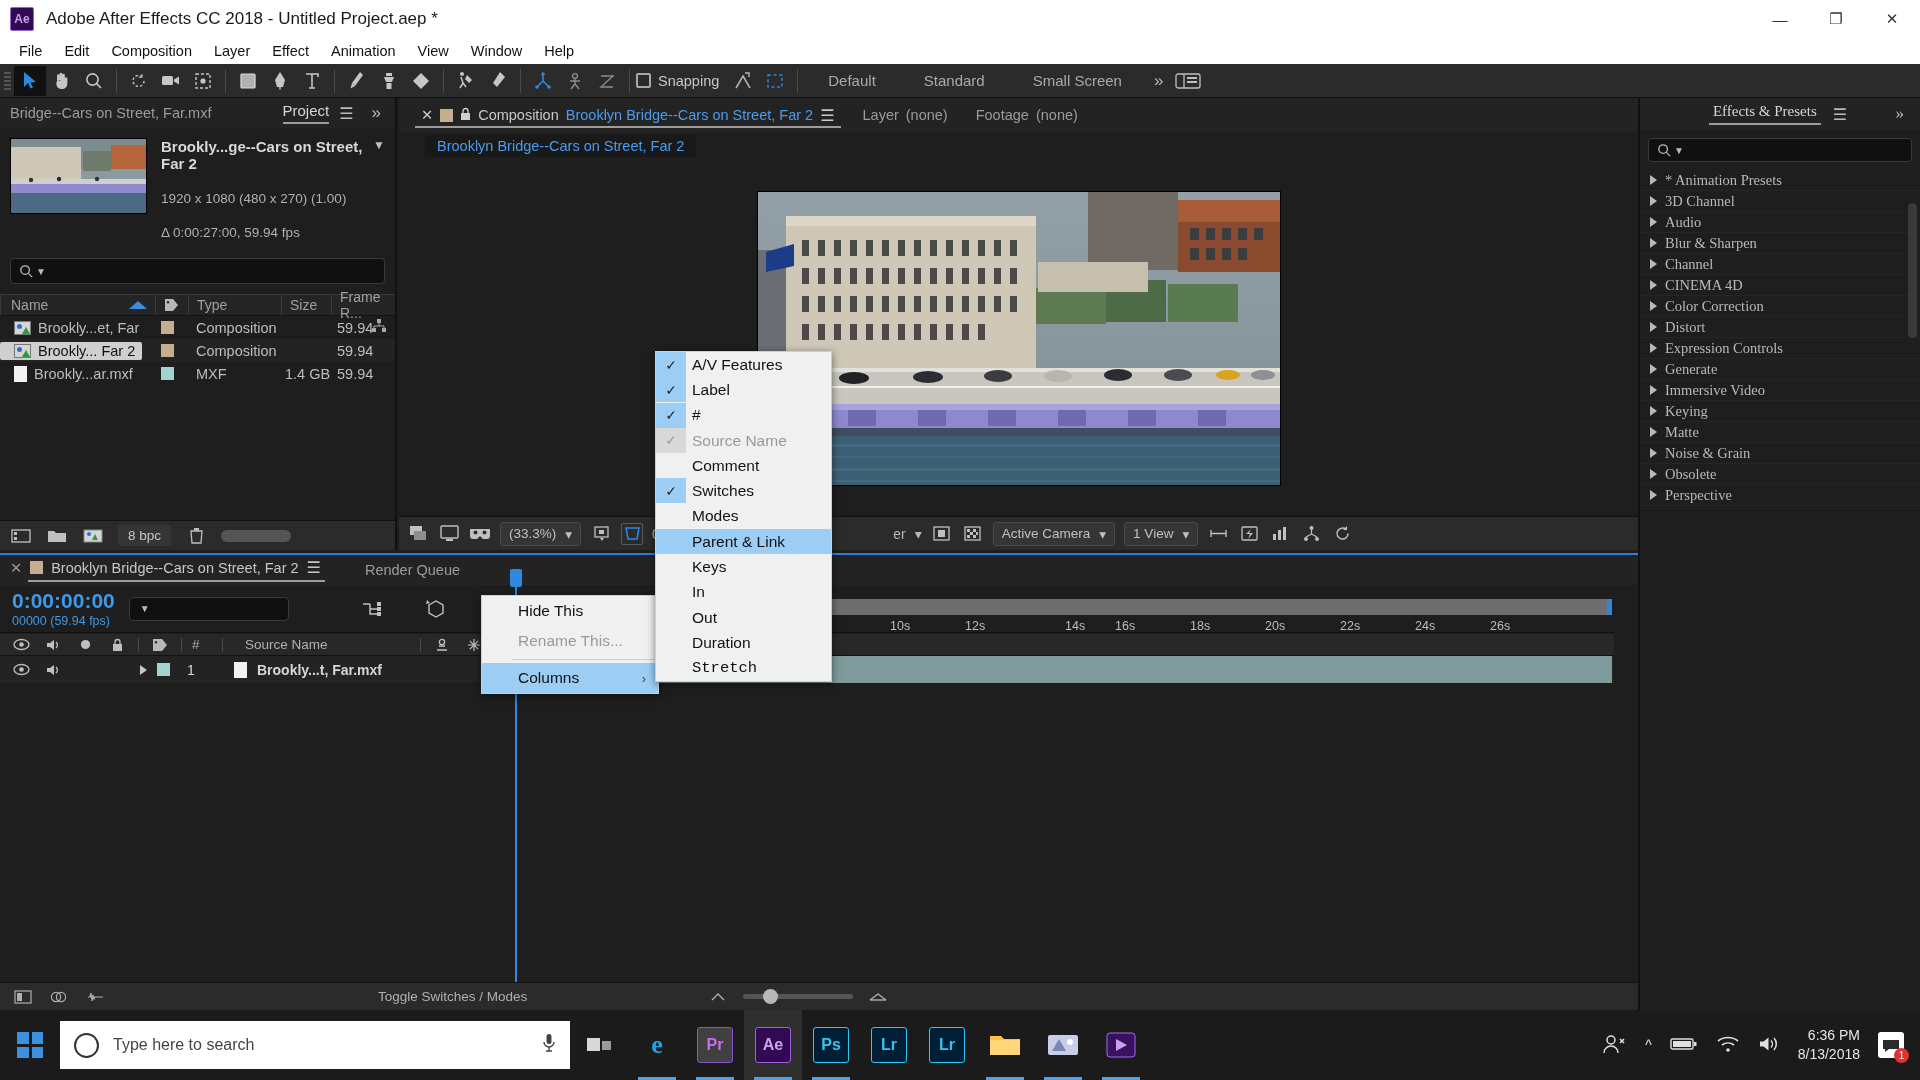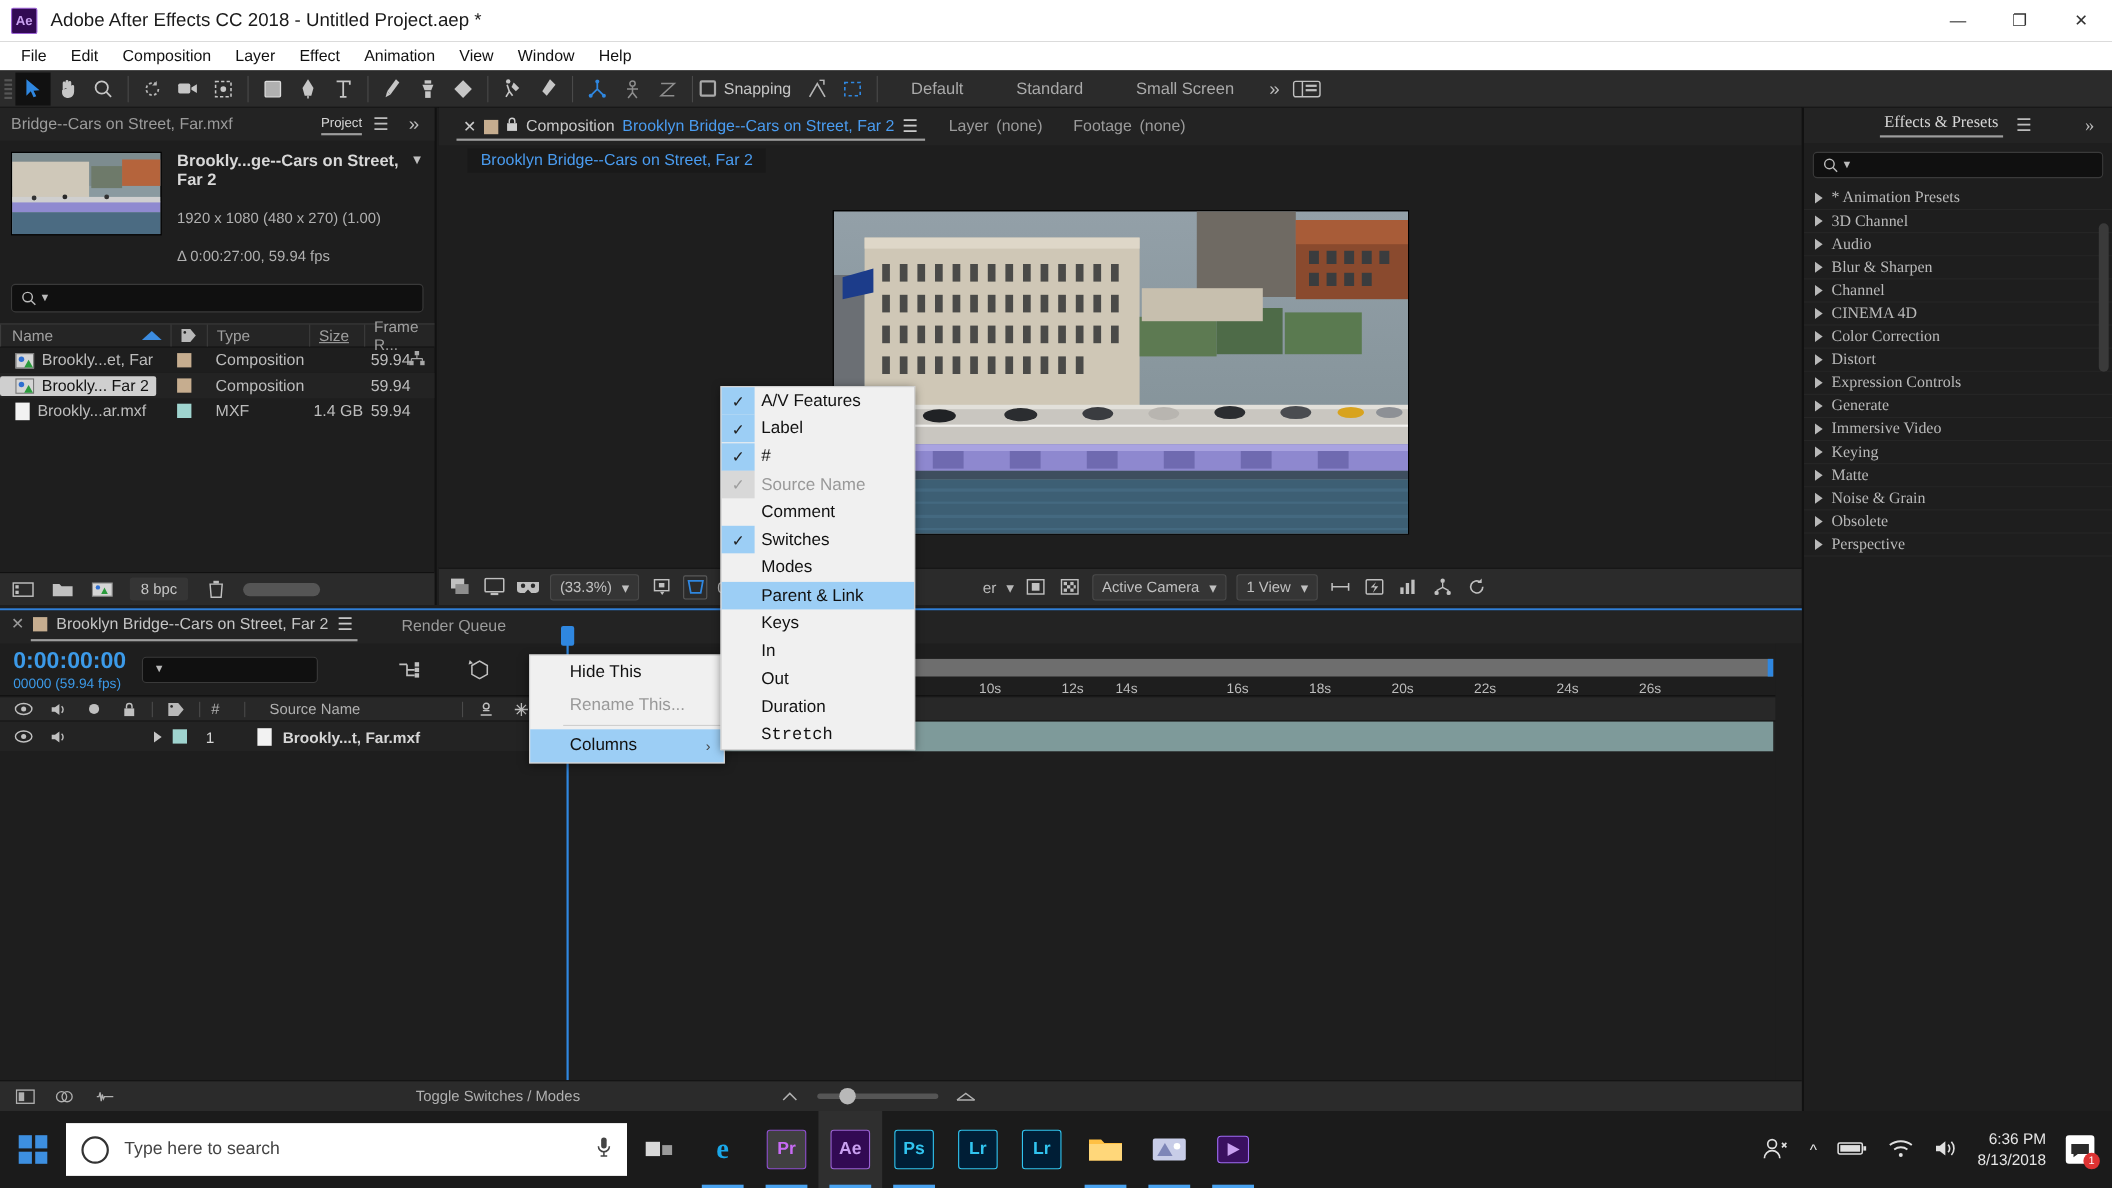--- a/index.html
+++ b/index.html
@@ -50,21 +50,21 @@
     color:#c0c0c0; font-size:15px; padding-left:14px; height:34px; min-width:300px;
     border-left:1px solid #4a4a4a;}
 
   
   .left-panel { position:absolute; left:0; top:98px; width:397px; height:452px;
     background:#1e1e1e; border-right:2px solid #111; }
   .lp-head { height:30px; display:flex; align-items:center; justify-content:space-between;
      background:#232323; padding:0 6px 0 10px;}
   .lp-head .fname { color:#9b9b9b; font-size:14.5px; }
   .lp-head .right { display:flex; align-items:center; gap:10px;}
-  .lp-tab { color:#d6d6d6; font-size:12px; position:relative; padding-bottom:5px;}
+  .lp-tab { color:#d6d6d6; font-size:15px; position:relative; padding-bottom:5px;}
   .lp-tab:after{content:"";position:absolute;left:0;right:0;bottom:0;height:2px;background:#9d9d9d;}
   .preview { display:flex; padding:10px 10px 0 10px; gap:14px; }
   .thumb { width:137px; height:76px; border:1px solid #000; overflow:hidden; position:relative;}
   .meta-name { color:#d8d8d8; font-size:15px; font-weight:bold; }
   .meta-line { color:#b0b0b0; font-size:13.5px; margin-top:19px;}
   .arrow-dn { color:#c0c0c0; font-size:12px; margin-left:6px;}
   .srch { margin:18px 10px 0 10px; height:26px; background:#101010; border:1px solid #3a3a3a;
     border-radius:4px; display:flex; align-items:center; padding:0 8px; color:#b8b8b8;}
   .cols { margin-top:10px; display:flex; height:22px; background:#252525;
     border-top:1px solid #3a3a3a; border-bottom:1px solid #111; align-items:center;
@@ -438,21 +438,21 @@
       </div>
       <div class="col" style="width:33px;">
         <svg width="15" height="14" viewBox="0 0 15 14">
             <path d="M1 1 h8 l5 6 -5 6 h-8 z" fill="#b8b8b8"></path>
             <circle cx="4" cy="4.2" r="1.2" fill="#252525"></circle>
           </svg>
       </div>
       <div class="col" style="width:93px;">
         <span>Type</span>
         </div>
-      <div class="col" style="width:50px;text-decoration:underline;">
+      <div class="col" style="width:50px;">
         <span>Size</span>
         </div>
       <div class="col" style="flex:1;">
         <span>Frame R...</span>
         </div>
     </div>
 
     <div id="proj-rows">
         <div class="row" style="position: relative;">
           <span style="width:155px;display:flex;">
@@ -961,21 +961,21 @@
         </span>
     </div>
 
     <div class="ruler">
       <div class="workbar"></div>
       <div class="ticks" id="ruler-ticks">
           <span class="tick" style="left: 2px;">0s</span>
           <span class="tick" style="left: 73px;">02s</span>
           <span class="tick" style="left: 375px;">10s</span>
           <span class="tick" style="left: 450px;">12s</span>
-          <span class="tick" style="left: 499px;">14s</span>
+          <span class="tick" style="left: 550px;">14s</span>
           <span class="tick" style="left: 600px;">16s</span>
           <span class="tick" style="left: 675px;">18s</span>
           <span class="tick" style="left: 750px;">20s</span>
           <span class="tick" style="left: 825px;">22s</span>
           <span class="tick" style="left: 900px;">24s</span>
           <span class="tick" style="left: 975px;">26s</span>
         </div>
     </div>
     <div class="playhead-top"></div>
     <div class="playhead"></div>

